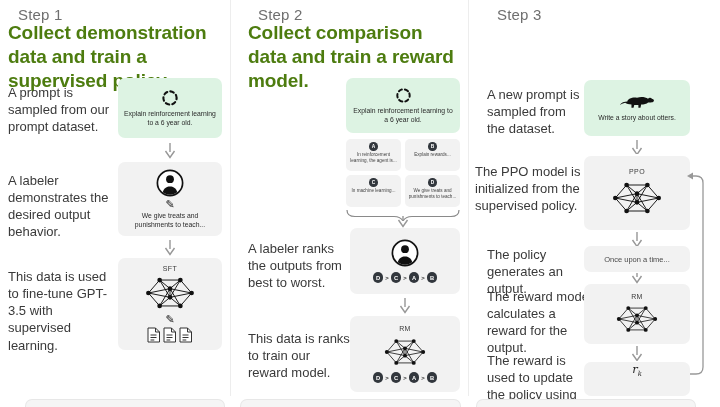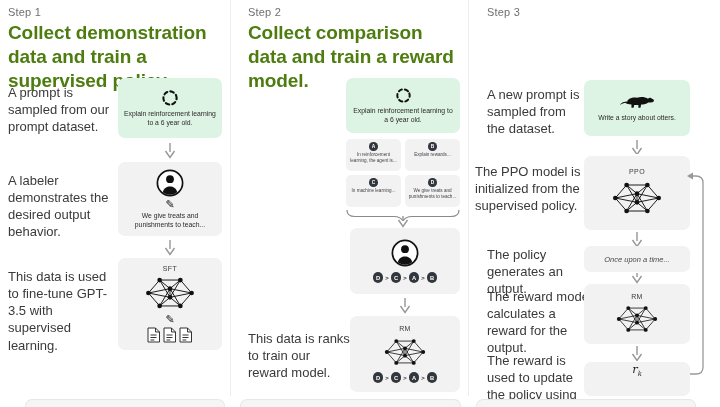--- a/index.html
+++ b/index.html
@@ -6,42 +6,42 @@
     --green-box:#ddf3e3;
     --gray-box:#f2f2f2;
     --chip:#32373d;
     --arrow:#979797;
     --divider:#ededed;
   }
   html,body{margin:0;padding:0;background:#fff;}
   #fig{position:relative;width:720px;height:407px;background:#fff;overflow:hidden;
        font-family:"Liberation Sans",sans-serif;-webkit-font-smoothing:antialiased;}
   .vdiv{position:absolute;top:0;height:396px;width:1px;background:var(--divider);}
-  .steplabel{position:absolute;font-size:11px;color:#6f6f6f;letter-spacing:.2px;}
+  .steplabel{position:absolute;font-size:15px;color:#6f6f6f;letter-spacing:.2px;margin-left:10px;}
   .title{position:absolute;font-size:19px;font-weight:bold;color:#4d7c0f;line-height:1.25;letter-spacing:-.1px;}
   .cap{position:absolute;font-size:13px;line-height:1.32;color:#3a3a3a;}
   .gbox{position:absolute;background:var(--green-box);border-radius:7px;display:flex;flex-direction:column;
         align-items:center;justify-content:center;gap:3px;text-align:center;}
   .xbox{position:absolute;background:var(--gray-box);border-radius:7px;display:flex;flex-direction:column;
         align-items:center;text-align:center;}
   .boxtext{font-size:6.8px;line-height:1.3;color:#2b2b2b;width:92%;}
   .modlabel{font-size:7px;color:#3a3a3a;letter-spacing:.4px;}
   .arr{position:absolute;}
   .quad{position:absolute;background:var(--gray-box);border-radius:5px;display:flex;flex-direction:column;
         align-items:center;padding-top:3px;gap:1.5px;overflow:hidden;box-sizing:border-box;}
   .quadchip{width:8.5px;height:8.5px;border-radius:50%;background:var(--chip);color:#fff;font-size:4.8px;
         font-weight:bold;display:flex;align-items:center;justify-content:center;flex:none;}
   .quadtext{font-size:4.6px;line-height:1.3;color:#444;width:90%;text-align:center;}
   .rank{display:flex;align-items:center;gap:2px;}
   .chip{width:10.5px;height:10.5px;border-radius:50%;background:var(--chip);color:#fff;font-size:5.8px;
         font-weight:bold;display:flex;align-items:center;justify-content:center;flex:none;}
   .gt{font-size:6px;color:#333;font-weight:bold;}
   .pencil{font-size:11px;line-height:1;color:#1a1a1a;}
   .docsrow{display:flex;gap:2px;}
-  .once{font-size:7.5px;color:#4a4a4a;font-style:italic;}
+  .once{font-size:7.5px;color:#4a4a4a;}
   .rk{font-family:"DejaVu Serif",serif;font-style:italic;font-size:11.5px;color:#222;}
   .rk sub{font-size:7px;}
   .strip{position:absolute;top:399px;height:9px;background:#f5f5f5;border:1px solid #e7e7e7;border-bottom:none;
         border-radius:7px 7px 0 0;box-sizing:border-box;}
 </style>
 </head>
 <body>
 
 <svg width="0" height="0" style="position:absolute">
   <defs>
@@ -163,20 +163,21 @@
     <div class="quadtext">We give treats and punishments to teach...</div>
   </div>
 
   <svg class="arr" style="left:346px;top:209px" width="114" height="12" viewBox="0 0 114 12">
     <path d="M1 1 Q1 7.5 9 7.5 L48 7.5 Q54.5 7.5 57 12 Q59.5 7.5 66 7.5 L105 7.5 Q113 7.5 113 1" stroke="#8a8a8a" stroke-width="1.2" fill="none"></path>
   </svg>
   <svg class="arr" style="left:397px;top:216px" width="12" height="12">
     <path d="M6 0 V5 M1.5 4 L6 10.5 L10.5 4" stroke="#979797" stroke-width="1.4" fill="none"></path>
   </svg>
 
+  <div class="cap" style="left:248px;top:240px;width:104px">A labeler ranks the outputs from best to worst.</div>
   <div class="xbox" style="left:350px;top:228px;width:110px;height:66px;justify-content:center;gap:5px">
     <svg width="28" height="28">
         <use href="#person"></use>
       </svg>
     <div class="rank">
       <span class="chip">D</span>
       <span class="gt">&gt;</span>
       <span class="chip">C</span>
       <span class="gt">&gt;</span>
       <span class="chip">A</span>

